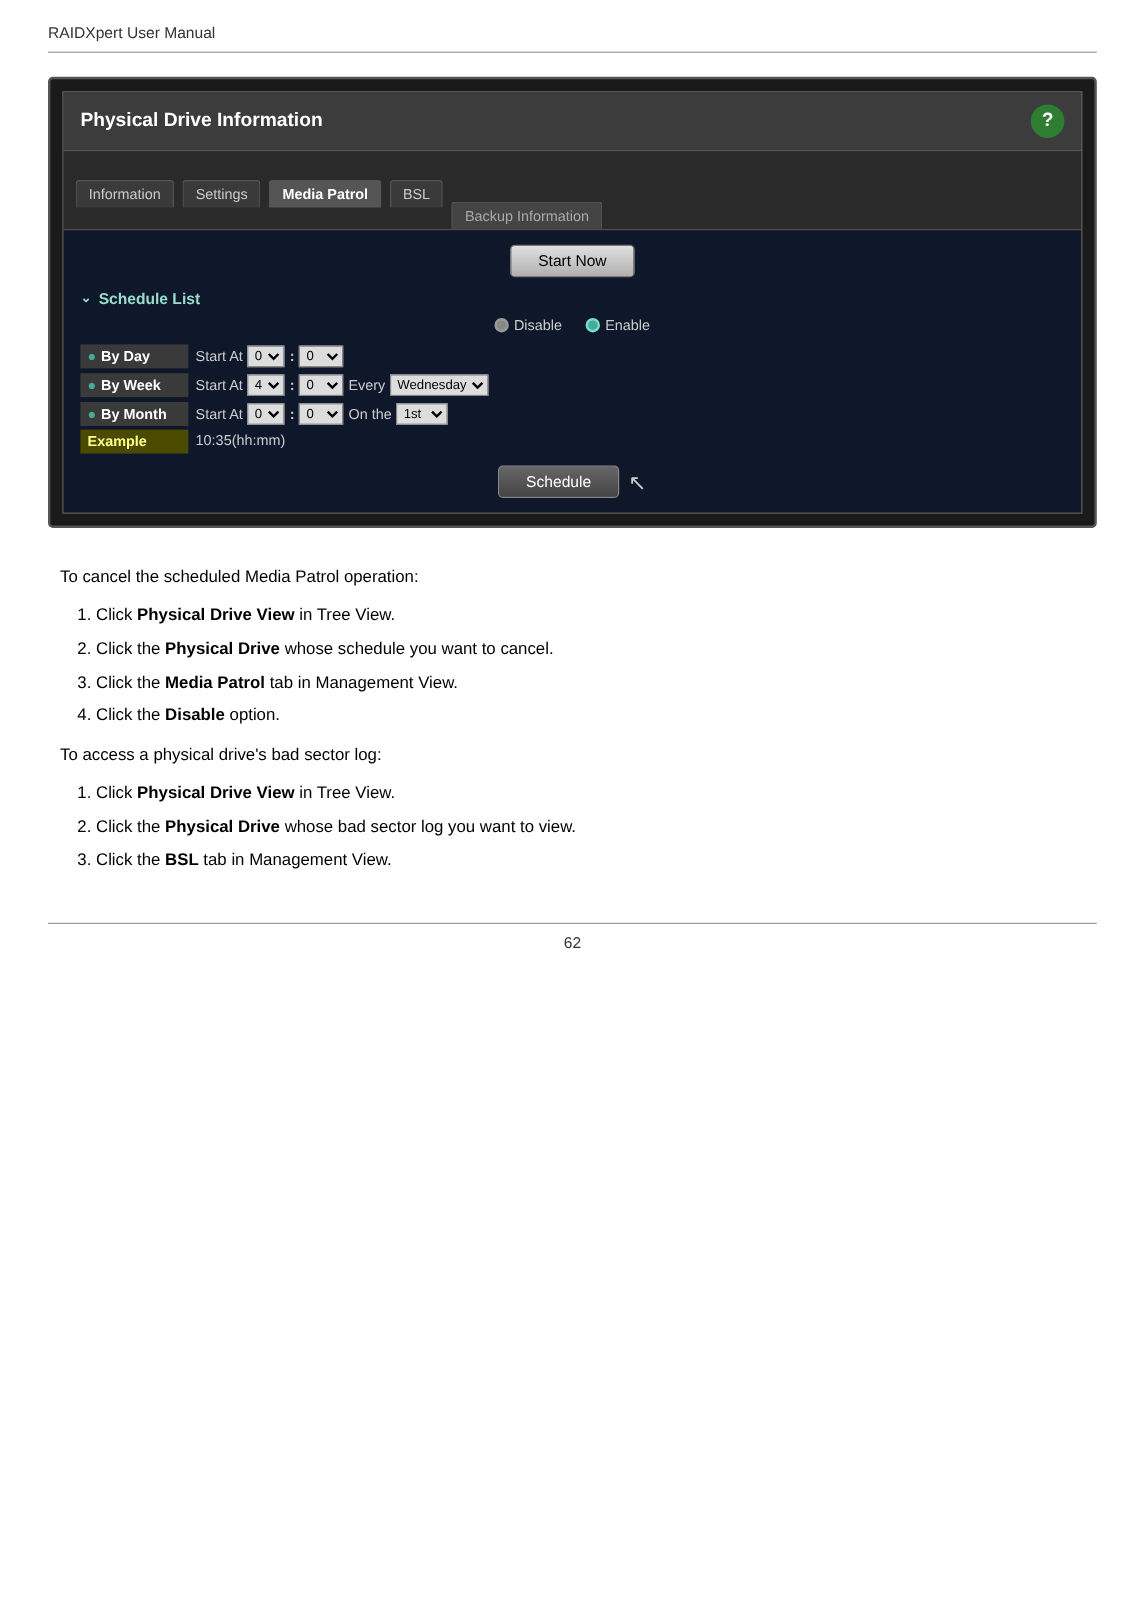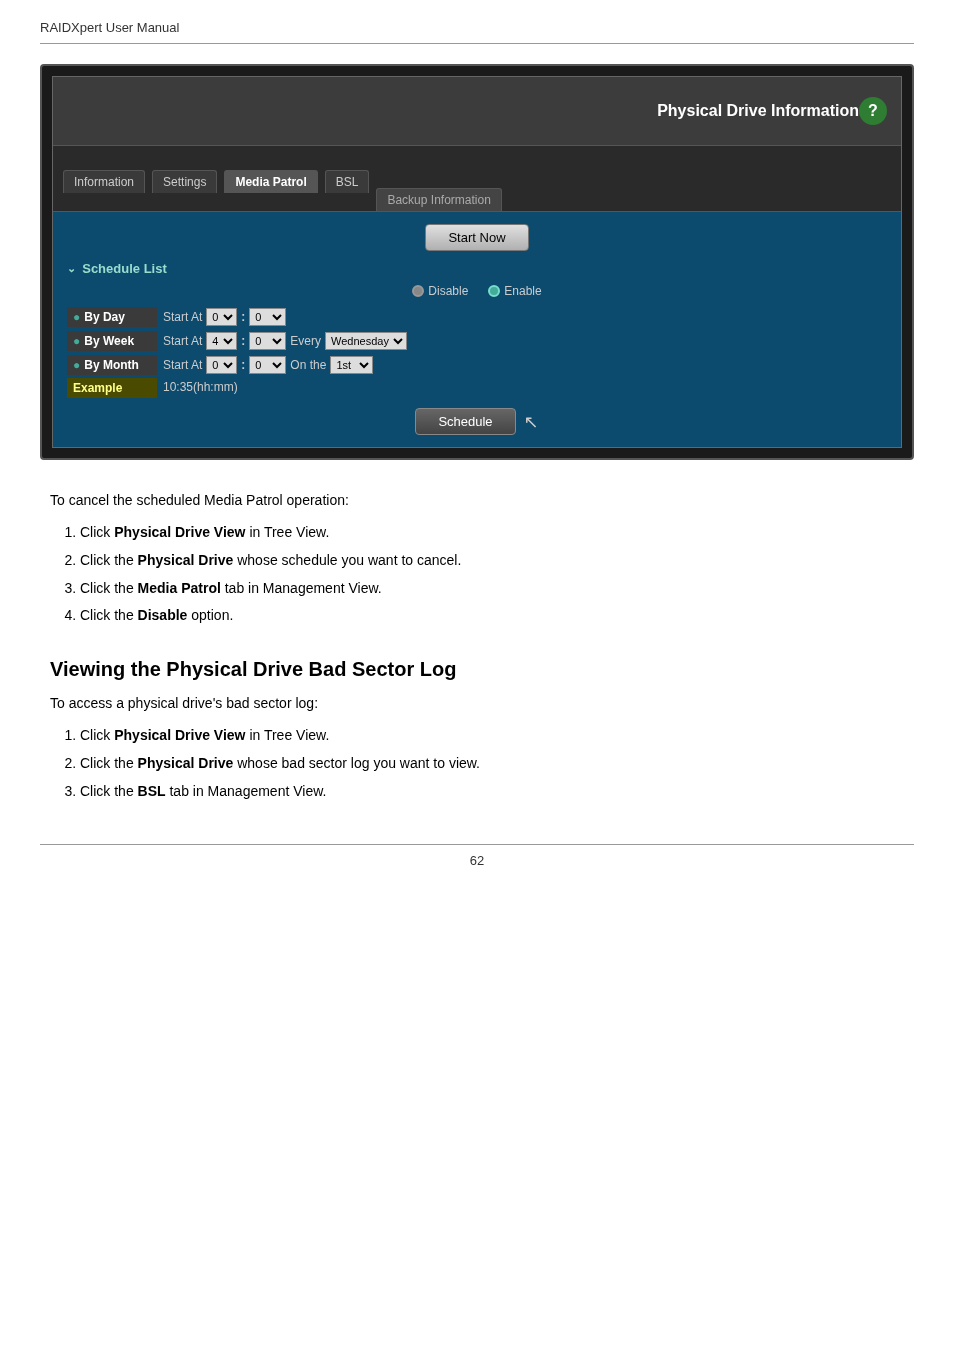--- a/index.html
+++ b/index.html
@@ -33,23 +33,23 @@
 
     
     .dialog {
       background: #2a2a2a;
       border: 1px solid #666;
       color: #ccc;
     }
 
     .dialog-title-bar {
       background: #3c3c3c;
-      padding: 20px 14px;
-      display: flex;
-      justify-content: flex-end;
+      padding: 10px 14px;
+      display: flex;
+      justify-content: space-between;
       align-items: center;
       border-bottom: 1px solid #555;
     }
 
     .dialog-title {
       font-size: 16px;
       font-weight: bold;
       color: #fff;
     }
 
@@ -97,21 +97,21 @@
 
     .tab.inactive-light {
       color: #aaa;
       background: #444;
       margin-top: 36px;
     }
 
     
     .dialog-body {
       padding: 12px 14px;
-      background: #0c4a6e;
+      background: #0f172a;
     }
 
     
     .start-now-area {
       text-align: center;
       margin-bottom: 10px;
     }
 
     .btn-start-now {
       background: linear-gradient(to bottom, #e0e0e0, #b0b0b0);
@@ -427,21 +427,20 @@
 <div class="content-area">
 
   <p class="para">To cancel the scheduled Media Patrol operation:</p>
   <ol class="numbered-list">
     <li>Click <strong>Physical Drive View</strong> in Tree View.</li>
     <li>Click the <strong>Physical Drive</strong> whose schedule you want to cancel.</li>
     <li>Click the <strong>Media Patrol</strong> tab in Management View.</li>
     <li>Click the <strong>Disable</strong> option.</li>
   </ol>
 
-  <h2 class="sub-heading">Viewing the Physical Drive Bad Sector Log</h2>
   <p class="para">To access a physical drive's bad sector log:</p>
   <ol class="numbered-list">
     <li>Click <strong>Physical Drive View</strong> in Tree View.</li>
     <li>Click the <strong>Physical Drive</strong> whose bad sector log you want to view.</li>
     <li>Click the <strong>BSL</strong> tab in Management View.</li>
   </ol>
 
 </div>
 
 <div class="page-footer">

